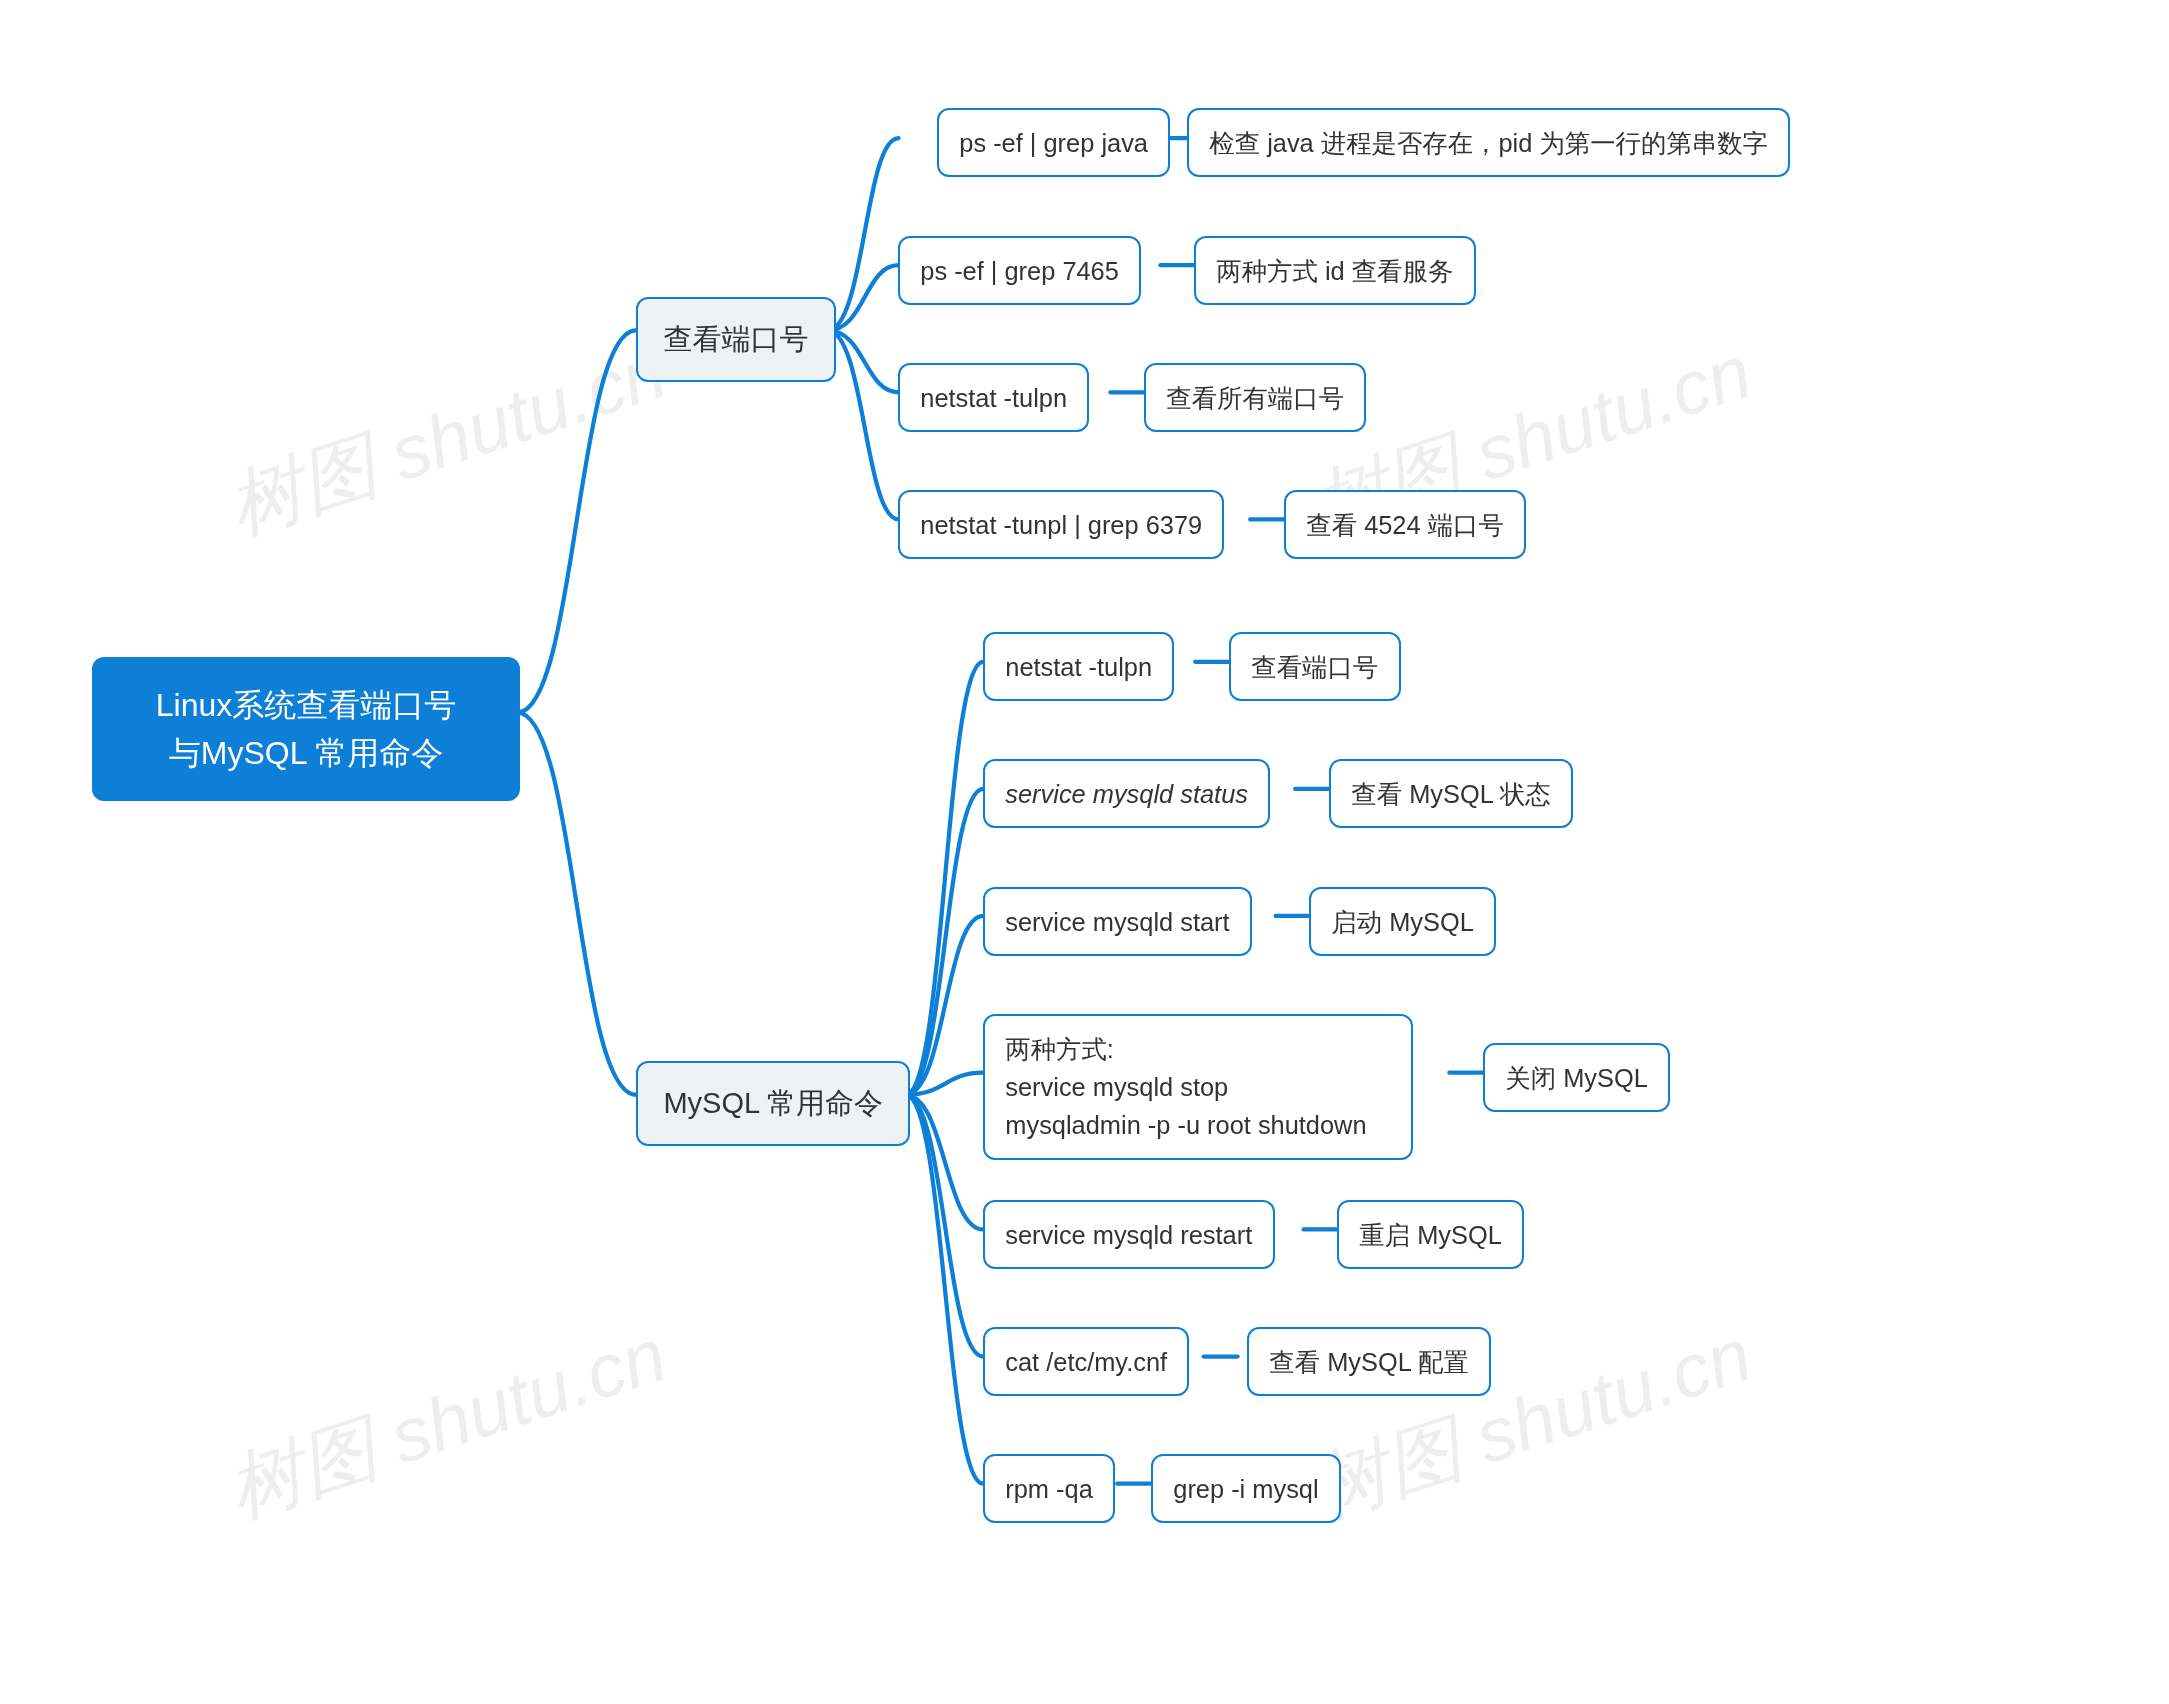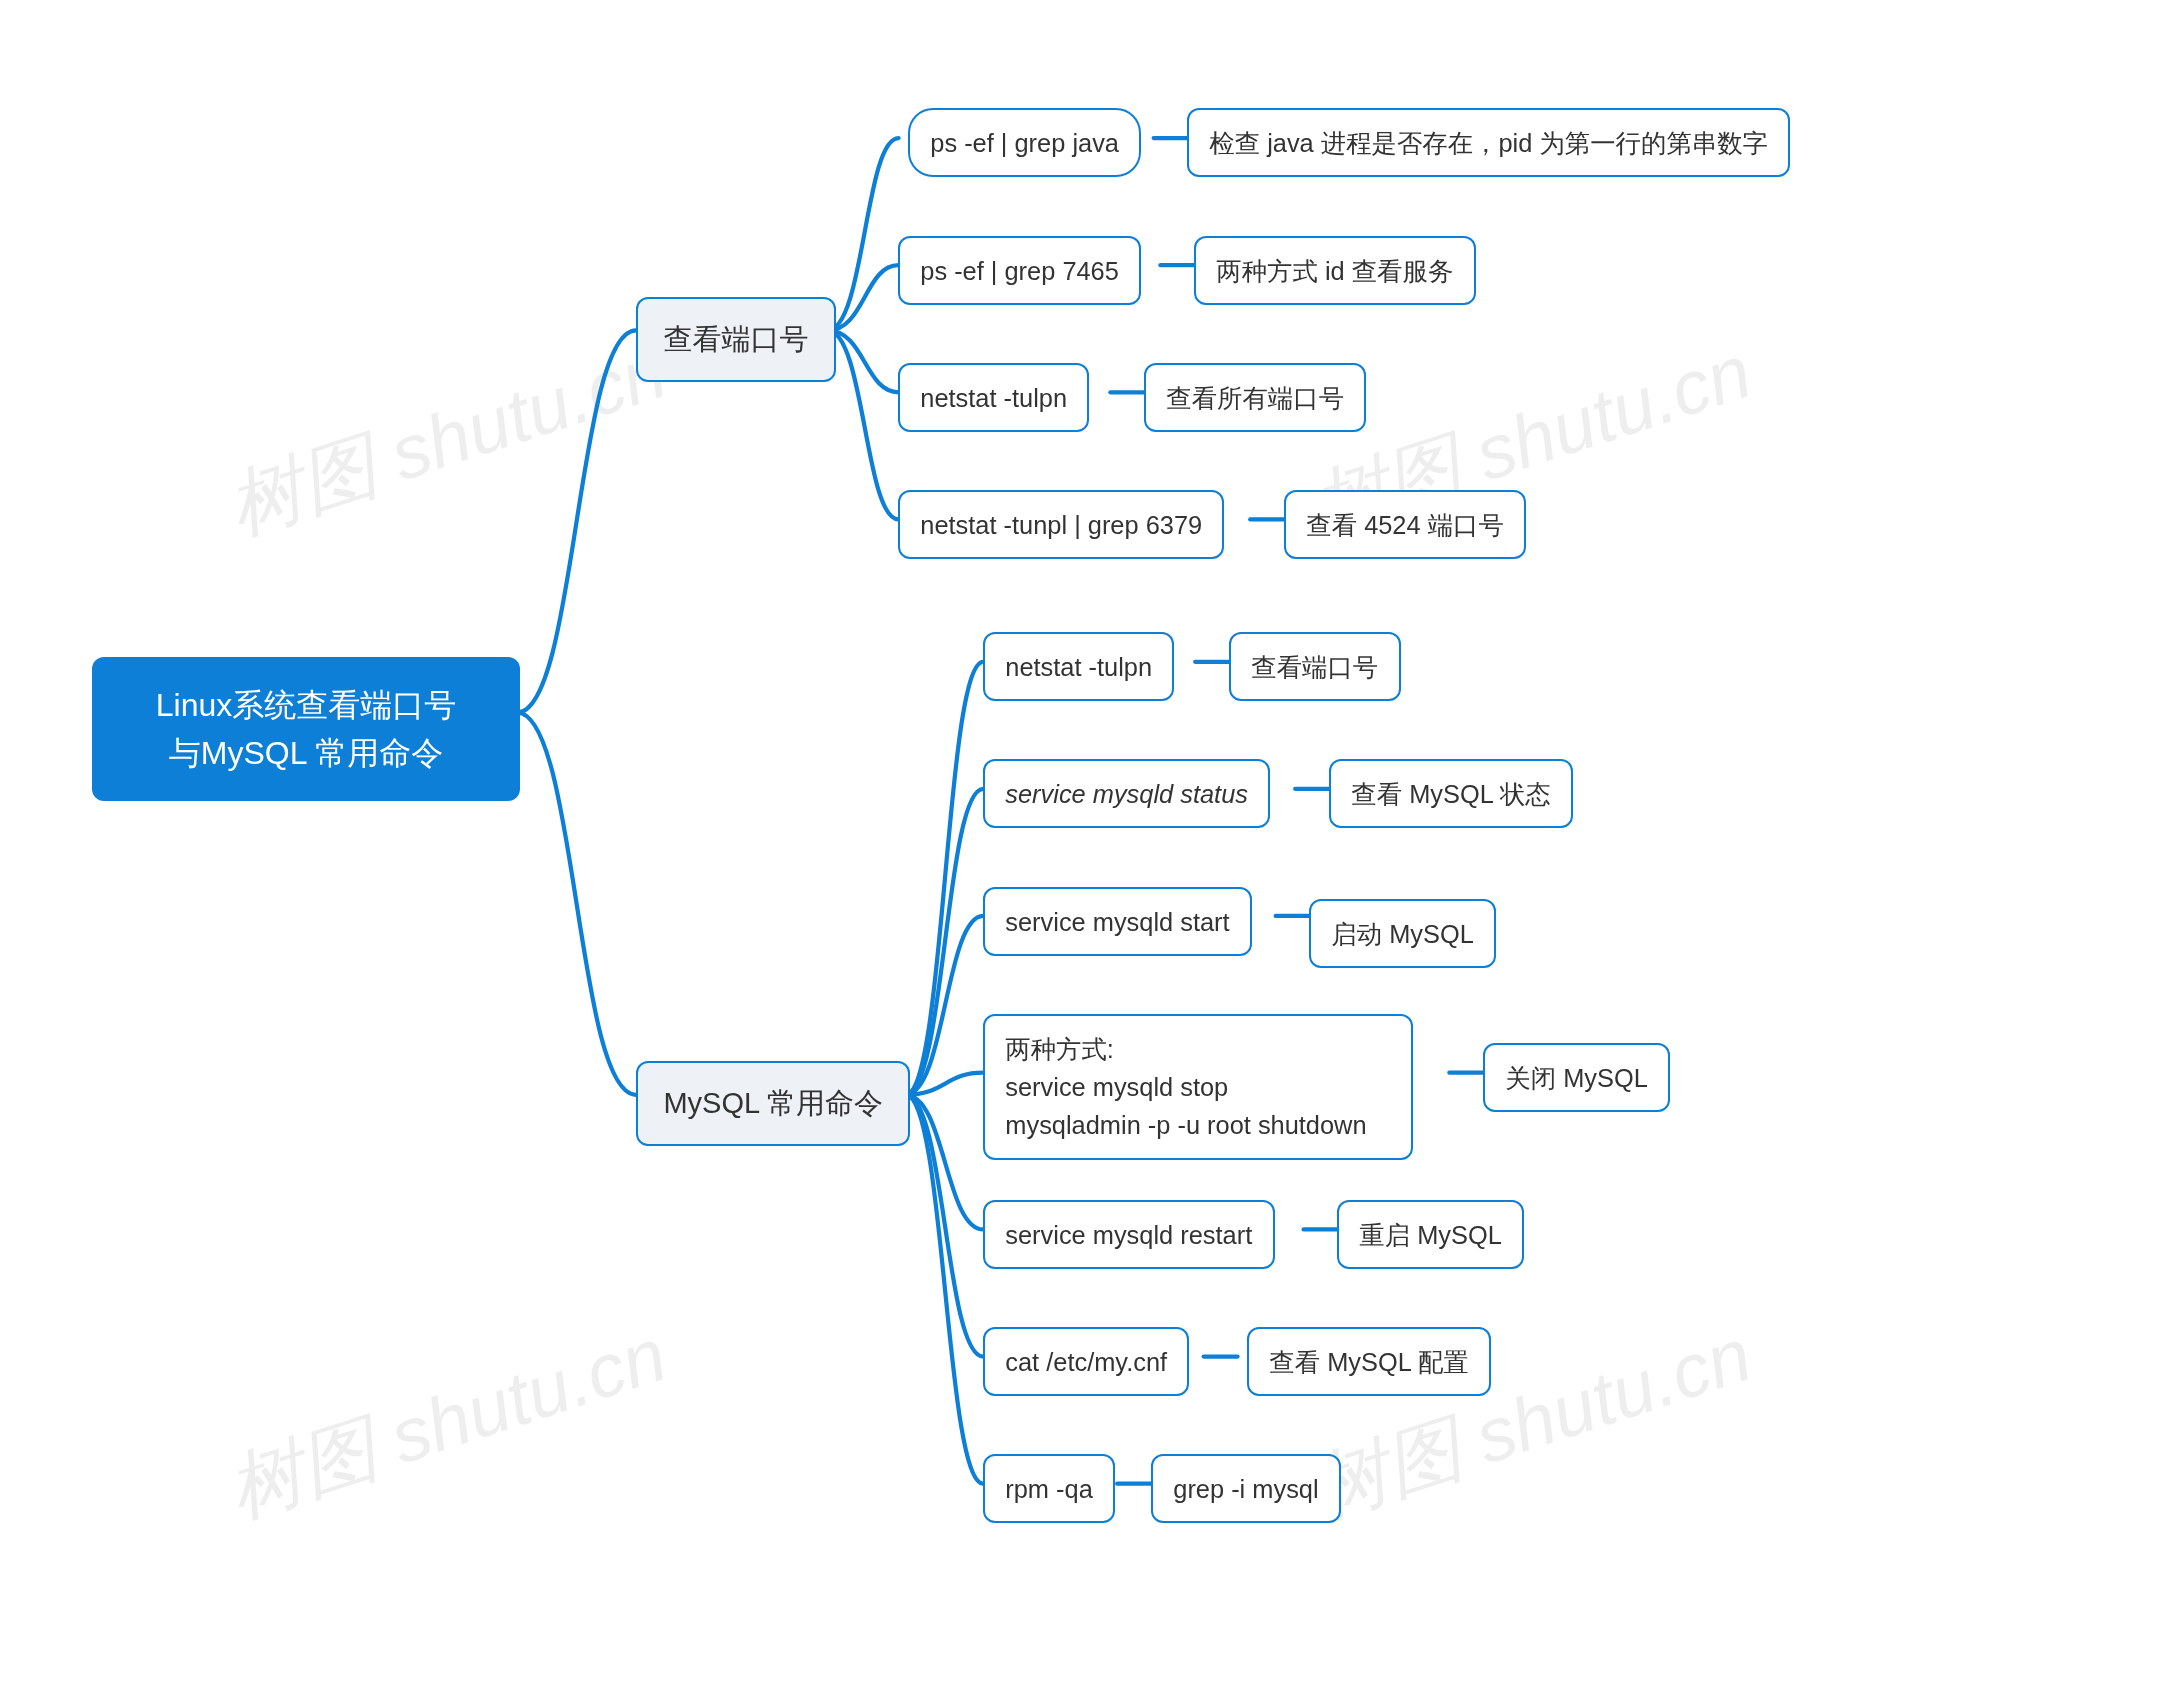--- a/index.html
+++ b/index.html
@@ -56,42 +56,42 @@
   <path d="M 1538 1451 L 1578 1451"></path>
   <path d="M 1420 1601 L 1460 1601"></path>
   <path d="M 1318 1751 L 1358 1751"></path>
 </svg>
 
 <div class="node root" style="left:92px; top:657px; width:428px;">Linux系统查看端口号
 与MySQL 常用命令</div>
 
 <div class="node branch" style="left:636px; top:297px;">查看端口号</div>
 
-<div class="node leaf" style="left:908px; top:108px;border-radius:25px;">ps -ef | grep java</div>
+<div class="node leaf" style="left:937px; top:108px;">ps -ef | grep java</div>
 <div class="node leaf" style="left:1187px; top:108px;">检查 java 进程是否存在，pid 为第一行的第串数字</div>
 
 <div class="node leaf" style="left:898px; top:236px;">ps -ef | grep 7465</div>
 <div class="node leaf" style="left:1194px; top:236px;">两种方式 id 查看服务</div>
 
 <div class="node leaf" style="left:898px; top:363px;">netstat -tulpn</div>
 <div class="node leaf" style="left:1144px; top:363px;text-align:right;">查看所有端口号</div>
 
 <div class="node leaf" style="left:898px; top:490px;">netstat -tunpl | grep 6379</div>
 <div class="node leaf" style="left:1284px; top:490px;">查看 4524 端口号</div>
 
 <div class="node branch" style="left:636px; top:1061px;">MySQL 常用命令</div>
 
 <div class="node leaf" style="left:983px; top:632px;">netstat -tulpn</div>
 <div class="node leaf" style="left:1229px; top:632px;">查看端口号</div>
 
 <div class="node leaf" style="left:983px; top:759px;font-style:italic;">service mysqld status</div>
 <div class="node leaf" style="left:1329px; top:759px;">查看 MySQL 状态</div>
 
 <div class="node leaf" style="left:983px; top:887px;">service mysqld start</div>
-<div class="node leaf" style="left:1309px; top:887px;margin-top:12px;">启动 MySQL</div>
+<div class="node leaf" style="left:1309px; top:887px;">启动 MySQL</div>
 
 <div class="node leaf leaf-multi" style="left:983px; top:1014px; width:430px;">两种方式:
 service mysqld stop
 mysqladmin -p -u root shutdown</div>
 <div class="node leaf" style="left:1483px; top:1043px;">关闭 MySQL</div>
 
 <div class="node leaf" style="left:983px; top:1200px;">service mysqld restart</div>
 <div class="node leaf" style="left:1337px; top:1200px;">重启 MySQL</div>
 
 <div class="node leaf" style="left:983px; top:1327px;">cat /etc/my.cnf</div>

